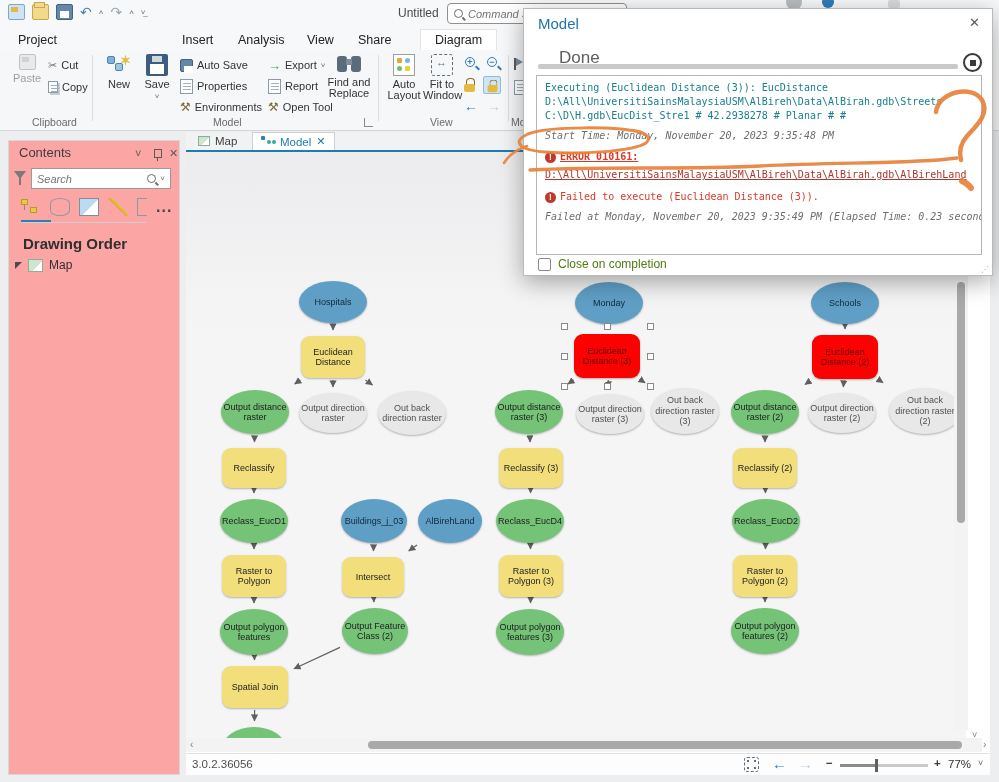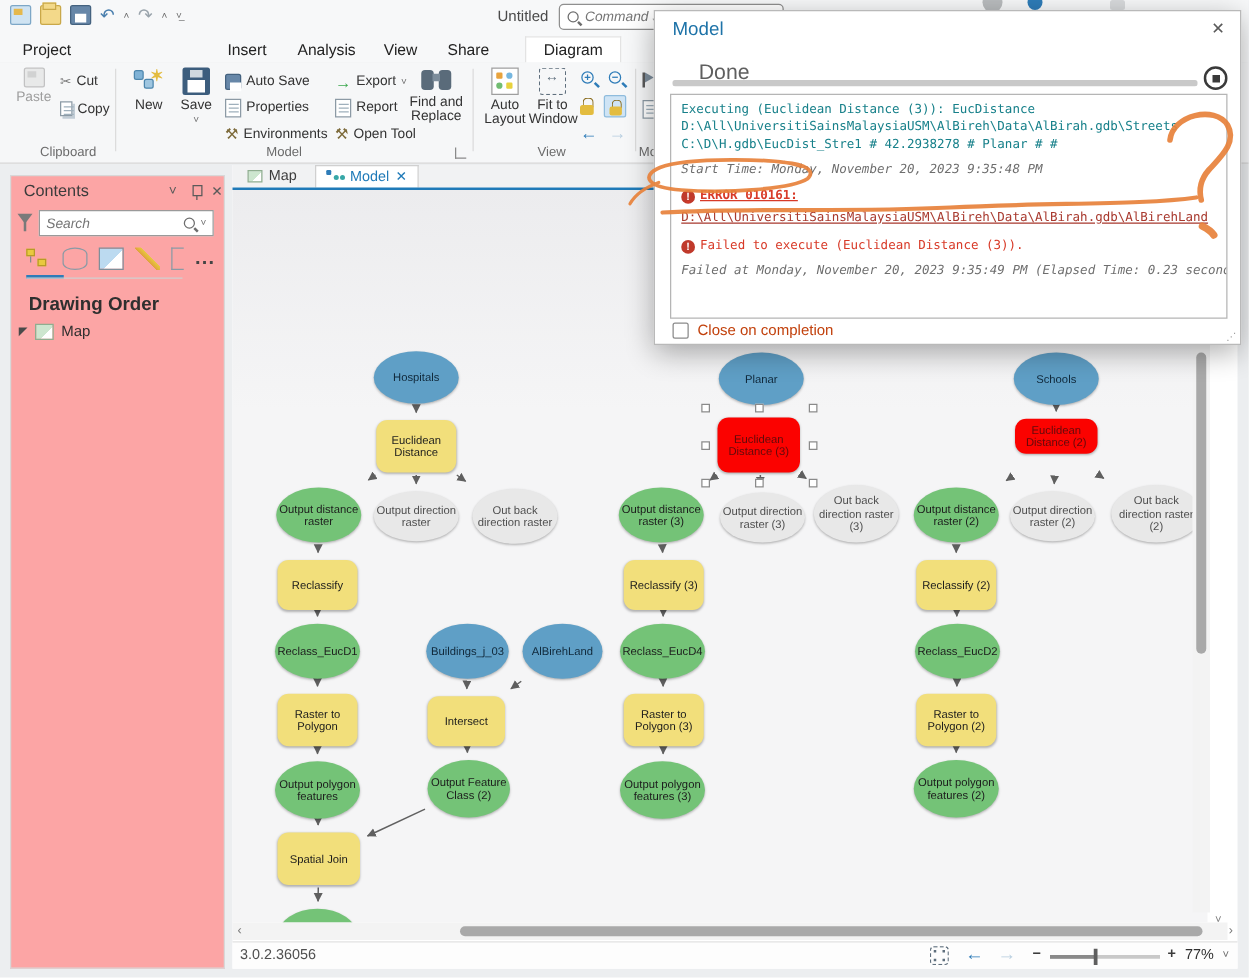--- a/index.html
+++ b/index.html
@@ -159,21 +159,21 @@
   .dlg-stop { position:absolute; right:10px; top:44px; width:19px; height:19px; border:2px solid #3a3a3a; border-radius:50%; }
   .dlg-stop:after { content:""; position:absolute; left:4.5px; top:4.5px; width:6px; height:6px; background:#3a3a3a; }
   .dlg-log { position:absolute; left:12px; top:66px; width:446px; height:180px; border:1px solid #b5b5b5; background:#fff; padding:5px 8px; font-family:"DejaVu Sans Mono",monospace; font-size:10px; line-height:14px; overflow:hidden; white-space:nowrap; }
   .log-line { display:flex; align-items:center; gap:4px; }
   .st-teal { color:#17808a; }
   .st-time { color:#6e6e6e; font-style:italic; margin-top:6px; }
   .st-error-link { color:#d83a28; text-decoration:underline; margin-top:7px; font-weight:bold; }
   .st-error-path { color:#a8392e; text-decoration:underline; margin-top:4px; }
   .st-error { color:#d83a28; margin-top:8px; }
   .err-badge { display:inline-flex; width:11px; height:11px; border-radius:50%; background:#c0392b; color:#fff; font-size:8.5px; align-items:center; justify-content:center; font-weight:bold; font-family:"Liberation Sans",sans-serif; flex:none; }
-  .dlg-check { position:absolute; left:14px; top:248px; display:flex; align-items:center; gap:7px; font-size:12px; color:#c2410c; }
+  .dlg-check { position:absolute; left:14px; top:248px; display:flex; align-items:center; gap:7px; font-size:12px; color:#4d7c0f; }
   .cbox { width:13px; height:13px; border:1px solid #8a8a8a; background:#fff; border-radius:2px; }
   .grip { position:absolute; right:3px; bottom:2px; width:8px; height:8px; color:#9a9a9a; font-size:8px; }
 
   .annot { position:absolute; left:0; top:0; width:999px; height:782px; z-index:9; pointer-events:none; }
 </style>
 </head>
 <body>
 
 <div class="app">
 
@@ -433,21 +433,21 @@
         <div class="node input" style="left: 232px; top: 347px; width: 64px; height: 44px;">
           <span>AlBirehLand</span>
         </div>
         <div class="node tool" style="left: 156px; top: 405px; width: 62px; height: 40px;">
           <span>Intersect</span>
         </div>
         <div class="node outG" style="left: 156px; top: 456px; width: 66px; height: 46px;">
           <span>Output Feature Class (2)</span>
         </div>
         <div class="node input" style="left: 389px; top: 130px; width: 68px; height: 42px;">
-          <span>Planar</span>
+          <span>Monday</span>
         </div>
         <div class="node toolError" style="left: 388px; top: 182px; width: 66px; height: 44px;">
           <span>Euclidean Distance (3)</span>
         </div>
         <div class="handle" style="left: 374.5px; top: 170.5px;"></div>
         <div class="handle" style="left: 417.5px; top: 170.5px;"></div>
         <div class="handle" style="left: 460.5px; top: 170.5px;"></div>
         <div class="handle" style="left: 374.5px; top: 200.5px;"></div>
         <div class="handle" style="left: 460.5px; top: 200.5px;"></div>
         <div class="handle" style="left: 374.5px; top: 230.5px;"></div>
@@ -470,21 +470,21 @@
         </div>
         <div class="node tool" style="left: 313px; top: 403px; width: 64px; height: 42px;">
           <span>Raster to Polygon (3)</span>
         </div>
         <div class="node outG" style="left: 310px; top: 457px; width: 68px; height: 46px;">
           <span>Output polygon features (3)</span>
         </div>
         <div class="node input" style="left: 625px; top: 130px; width: 68px; height: 42px;">
           <span>Schools</span>
         </div>
-        <div class="node toolError" style="left: 626px; top: 183px; width: 66px; height: 28px;">
+        <div class="node toolError" style="left: 626px; top: 183px; width: 66px; height: 44px;">
           <span>Euclidean Distance (2)</span>
         </div>
         <div class="node outG" style="left: 545px; top: 238px; width: 68px; height: 44px;">
           <span>Output distance raster (2)</span>
         </div>
         <div class="node outN" style="left: 622px; top: 241px; width: 68px; height: 40px;">
           <span>Output direction raster (2)</span>
         </div>
         <div class="node outN" style="left: 703px; top: 236px; width: 72px; height: 46px;">
           <span>Out back direction raster (2)</span>

